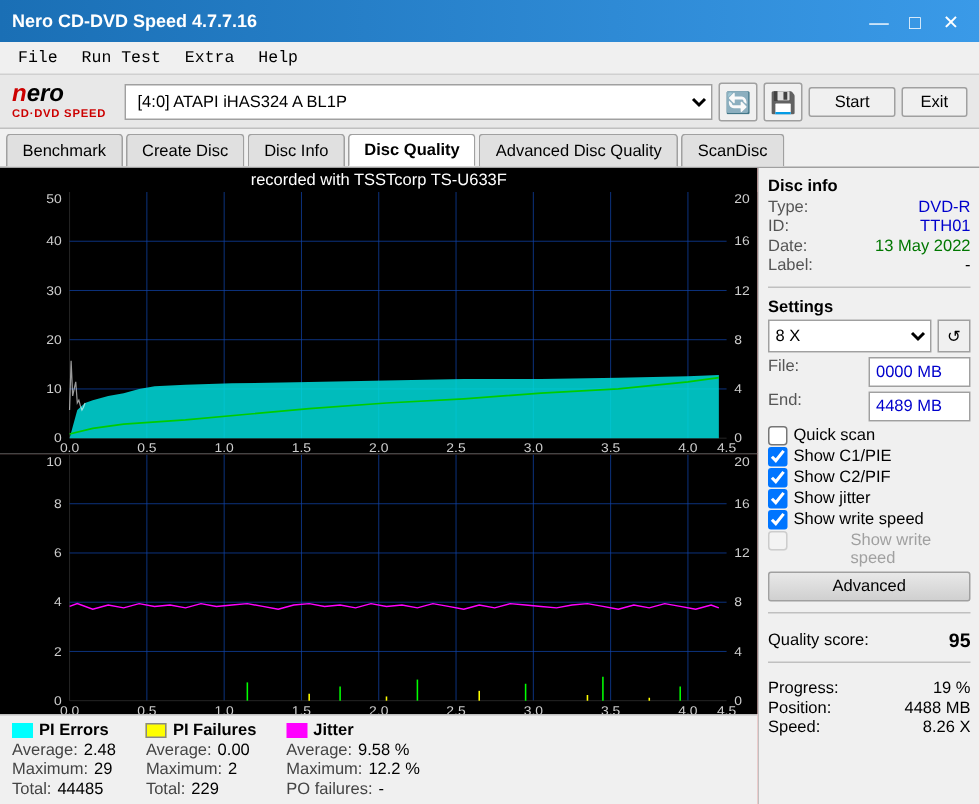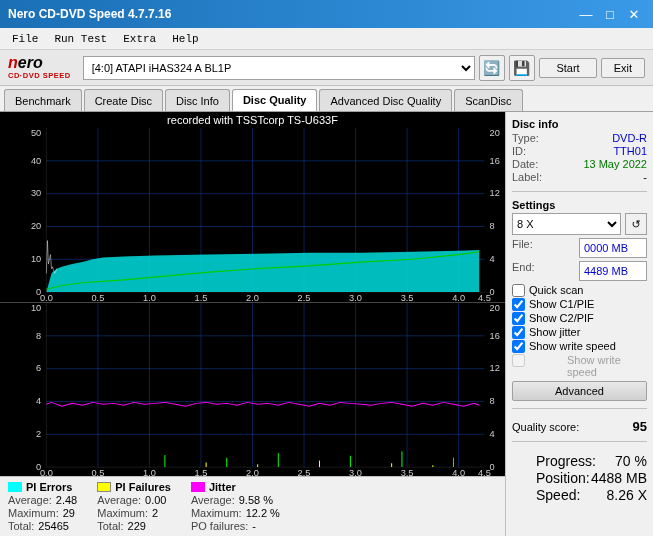--- a/index.html
+++ b/index.html
@@ -263,23 +263,22 @@
     }
     .quality-score-value {
       font-weight: bold;
       font-size: 13px;
     }
 
     .progress-section { margin-top: 4px; }
     .progress-row {
       display: flex;
       justify-content: space-between;
-      font-size: 14px;
+      font-size: 11px;
       margin-bottom: 1px;
-      margin-left: 24px;
     }
 
     
     .stats-bar {
       background: #f0f0f0;
       border-top: 1px solid #c0c0c0;
       display: flex;
       padding: 4px 8px;
       gap: 20px;
       font-size: 11px;
@@ -481,21 +480,21 @@
         <div class="stat-row">
           <span class="stat-label">Average:</span>
           <span class="stat-value">2.48</span>
         </div>
         <div class="stat-row">
           <span class="stat-label">Maximum:</span>
           <span class="stat-value">29</span>
         </div>
         <div class="stat-row">
           <span class="stat-label">Total:</span>
-          <span class="stat-value">25465</span>
+          <span class="stat-value">44485</span>
         </div>
       </div>
 
       <div class="stat-group">
         <div class="stat-legend">
           <span class="legend-color" style="background:#ffff00;border:1px solid #888;"></span>
           <span>PI Failures</span>
         </div>
         <div class="stat-row">
           <span class="stat-label">Average:</span>
@@ -606,21 +605,21 @@
         <span>Quality score:</span>
         <span class="quality-score-value">95</span>
       </div>
     </div>
 
     <hr class="divider">
 
     <div class="progress-section">
       <div class="progress-row">
         <span>Progress:</span>
-        <span>70 %</span>
+        <span>19 %</span>
       </div>
       <div class="progress-row">
         <span>Position:</span>
         <span>4488 MB</span>
       </div>
       <div class="progress-row">
         <span>Speed:</span>
         <span>8.26 X</span>
       </div>
     </div>

